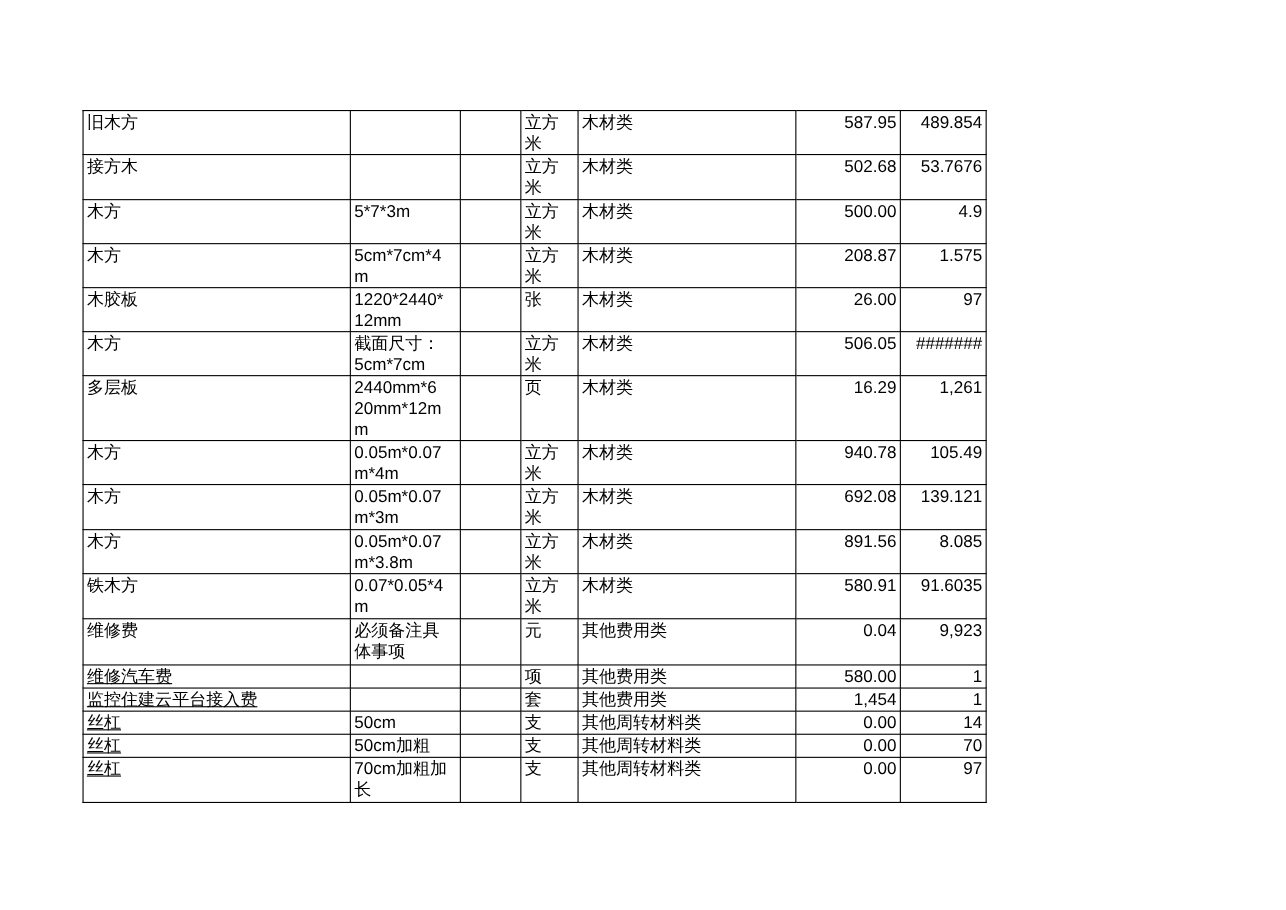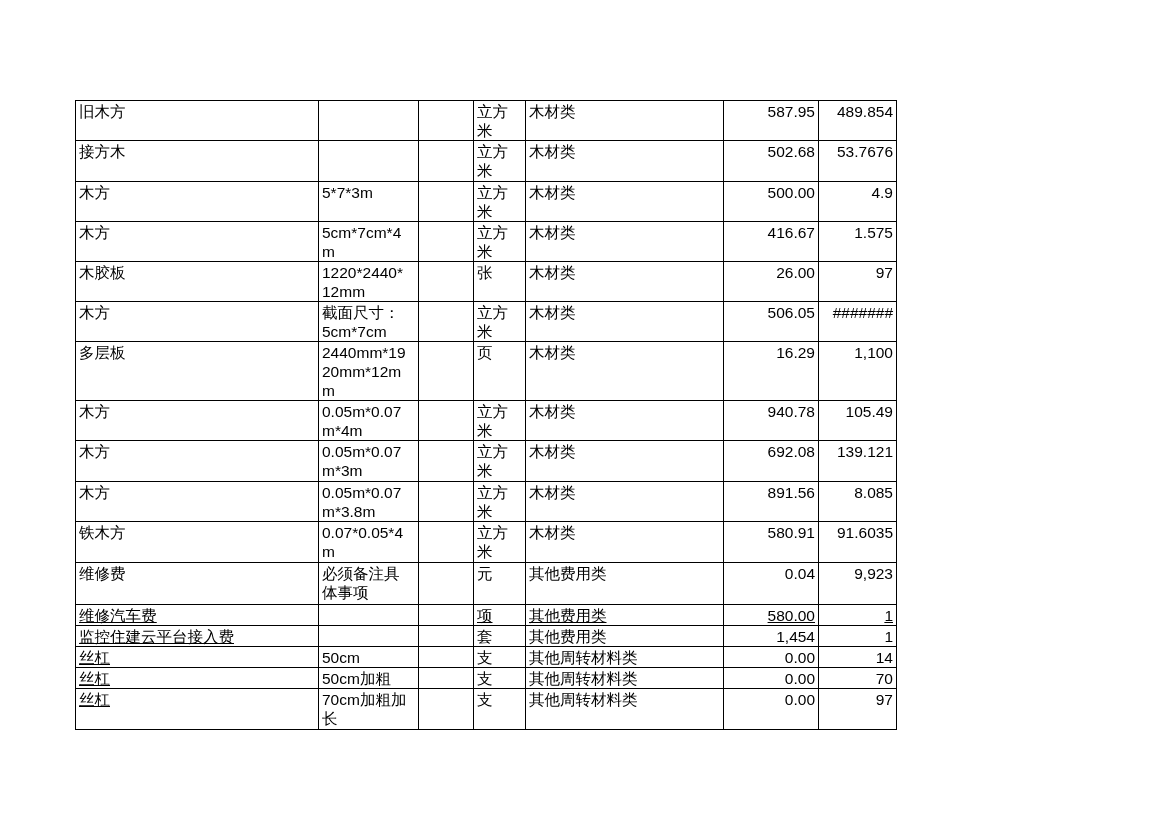--- a/index.html
+++ b/index.html
@@ -82,21 +82,21 @@
           <td class="num"><span>4.9</span></td>
         </tr>
         <tr style="height: 40px;">
           <td><span>木方</span></td>
           <td><span>5cm*7cm*4
 m</span></td>
           <td><span></span></td>
           <td><span>立方
 米</span></td>
           <td><span>木材类</span></td>
-          <td class="num"><span>416.67</span></td>
+          <td class="num"><span>208.87</span></td>
           <td class="num"><span>1.575</span></td>
         </tr>
         <tr style="height: 40px; margin-top: 35px;">
           <td><span>木胶板</span></td>
           <td><span>1220*2440*
 12mm</span></td>
           <td><span></span></td>
           <td><span>张</span></td>
           <td><span>木材类</span></td>
           <td class="num"><span>26.00</span></td>
@@ -108,28 +108,28 @@
 5cm*7cm</span></td>
           <td><span></span></td>
           <td><span>立方
 米</span></td>
           <td><span>木材类</span></td>
           <td class="num"><span>506.05</span></td>
           <td class="num"><span>#######</span></td>
         </tr>
         <tr style="height: 59px;">
           <td><span>多层板</span></td>
-          <td><span>2440mm*19
+          <td><span>2440mm*6
 20mm*12m
 m</span></td>
           <td><span></span></td>
           <td><span>页</span></td>
           <td><span>木材类</span></td>
           <td class="num"><span>16.29</span></td>
-          <td class="num"><span>1,100</span></td>
+          <td class="num"><span>1,261</span></td>
         </tr>
         <tr style="height: 40px;">
           <td><span>木方</span></td>
           <td><span>0.05m*0.07
 m*4m</span></td>
           <td><span></span></td>
           <td><span>立方
 米</span></td>
           <td><span>木材类</span></td>
           <td class="num"><span>940.78</span></td>
@@ -171,21 +171,21 @@
         <tr style="height: 42px;">
           <td><span>维修费</span></td>
           <td><span>必须备注具
 体事项</span></td>
           <td><span></span></td>
           <td><span>元</span></td>
           <td><span>其他费用类</span></td>
           <td class="num"><span>0.04</span></td>
           <td class="num"><span>9,923</span></td>
         </tr>
-        <tr style="height: 20px; text-decoration: underline;">
+        <tr style="height: 20px;">
           <td><span class="u">维修汽车费</span></td>
           <td><span></span></td>
           <td><span></span></td>
           <td><span>项</span></td>
           <td><span>其他费用类</span></td>
           <td class="num"><span>580.00</span></td>
           <td class="num"><span>1</span></td>
         </tr>
         <tr style="height: 19px;">
           <td><span class="u">监控住建云平台接入费</span></td>

